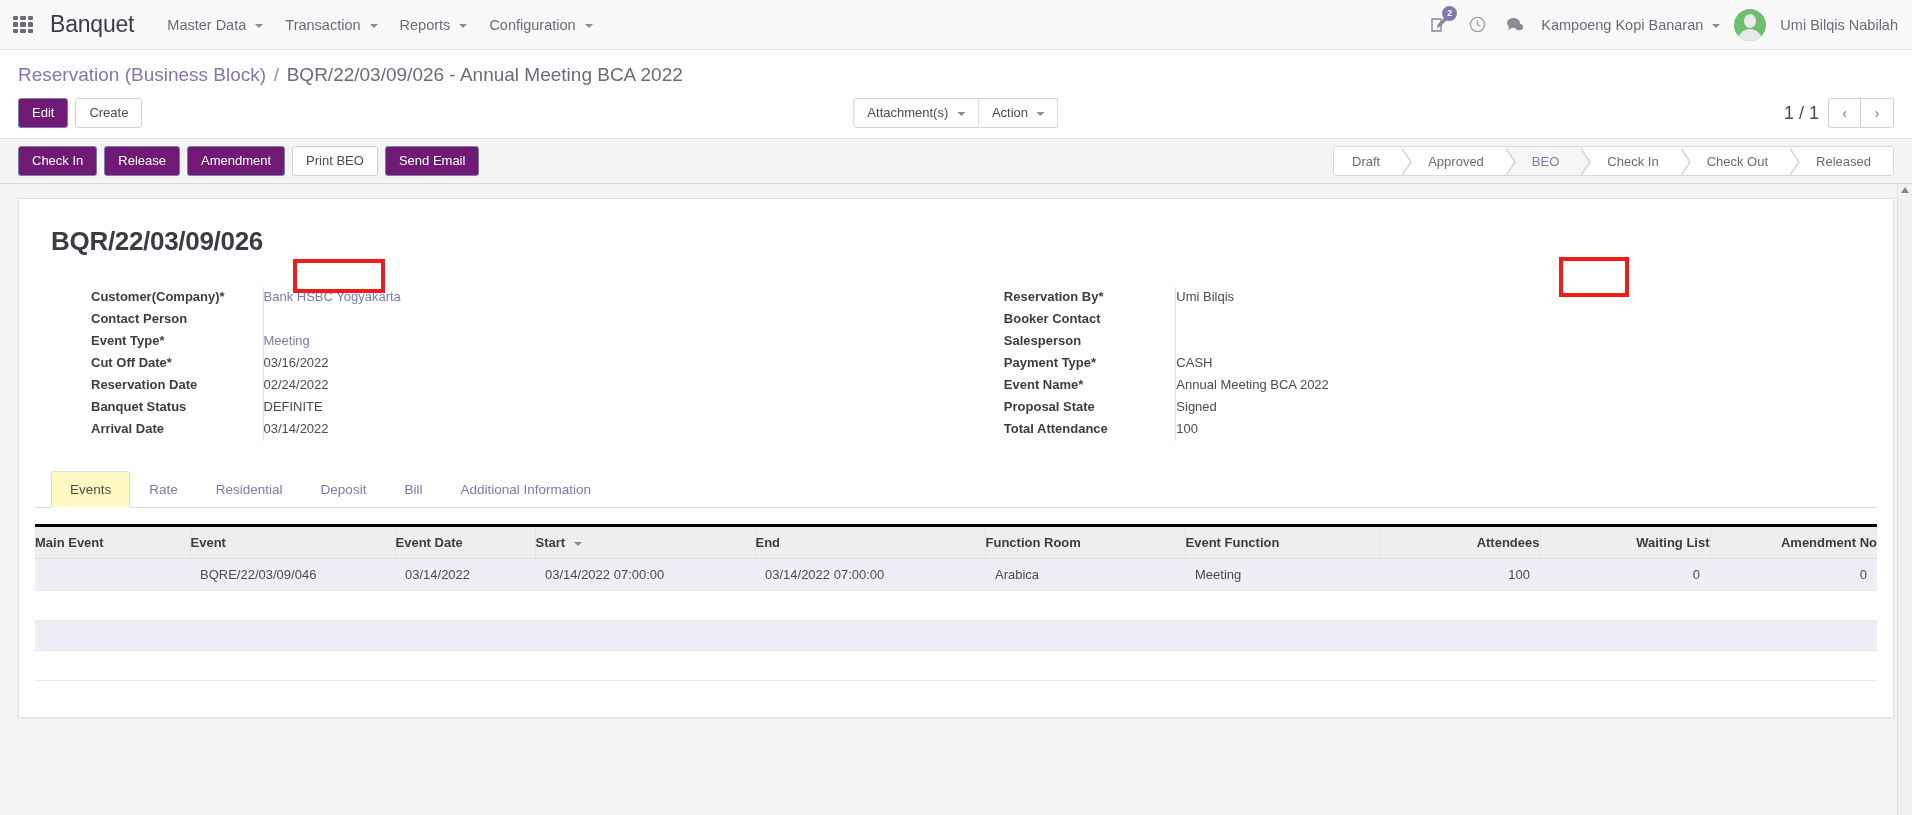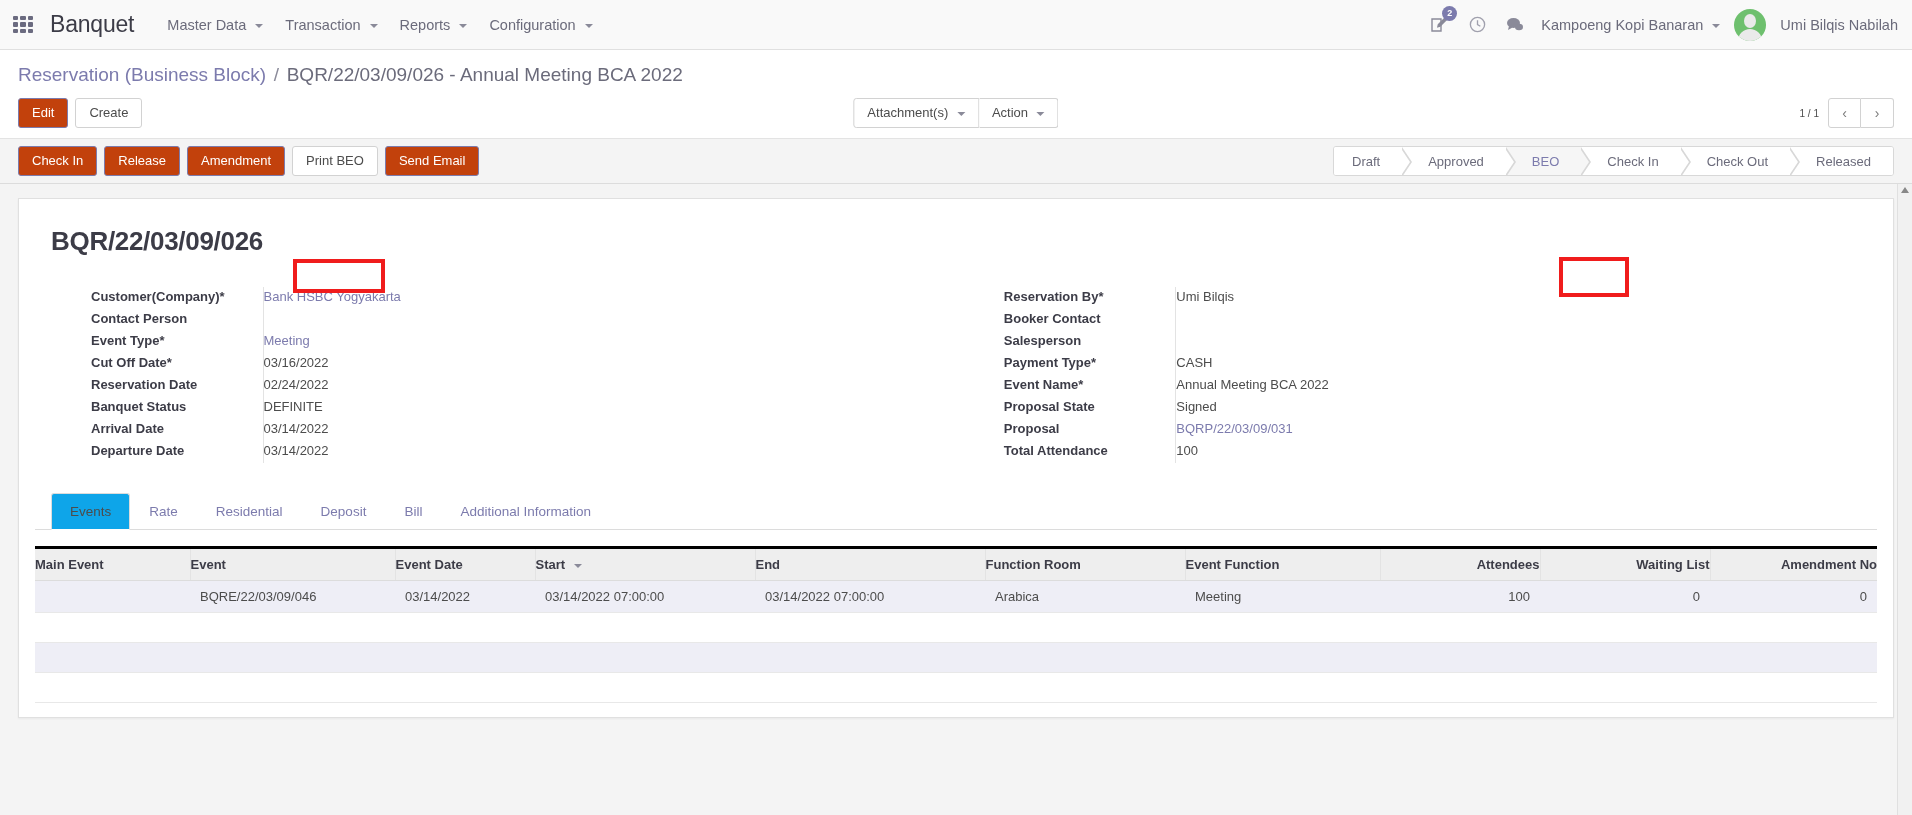--- a/index.html
+++ b/index.html
@@ -145,21 +145,21 @@
   .btn {
     font-family: "Liberation Sans", sans-serif;
     font-size: 13px;
     padding: 5px 13px;
     border-radius: 3px;
     cursor: pointer;
     white-space: nowrap;
     line-height: 18px;
   }
   .btn-primary {
-    background: #c2410c;
+    background: #701a75;
     border: 1px solid #7c7bad;
     color: #fff;
   }
   .btn-default {
     background: #fff;
     border: 1px solid #d2d2d2;
     color: #4c4c4c;
   }
   .cp-left { display: flex; gap: 7px; align-items: center; }
   .cp-center {
@@ -171,21 +171,21 @@
   }
   .cp-center .btn-default { border-radius: 0; }
   .cp-center .btn-default:first-child { border-radius: 3px 0 0 3px; }
   .cp-center .btn-default:last-child { border-radius: 0 3px 3px 0; border-left: none; }
   .cp-right {
     margin-left: auto;
     display: flex;
     align-items: center;
     gap: 9px;
   }
-  .pager-count { font-size: 10px; color: #4c4c4c; }
+  .pager-count { font-size: 18px; color: #4c4c4c; }
   .pager-btns { display: flex; }
   .pager-btn {
     width: 33px; height: 30px;
     border: 1px solid #d2d2d2;
     background: #fff;
     color: #7a7a7a;
     display: flex; align-items: center; justify-content: center;
     cursor: pointer;
     font-size: 14px;
   }
@@ -319,21 +319,21 @@
     font-size: 13.5px;
     color: #7c7bad;
     cursor: pointer;
     border: 1px solid transparent;
     margin-bottom: -1px;
     border-radius: 3px 3px 0 0;
     white-space: nowrap;
   }
   .nb-tab.active {
     color: #4c4c4c;
-    background: #0ea5e9;
+    background: #fef9c3;
     border-color: #dcdcdc;
     border-bottom-color: #fff;
   }
 
   
   .list-table { width: 100%; border-collapse: collapse; margin-top: 16px; }
   .list-table th {
     background: #eeeeee;
     border-top: 3px solid #000000;
     border-bottom: 1px solid #dcdcdc;
@@ -527,24 +527,20 @@
             <td class="val">02/24/2022</td>
           </tr>
           <tr>
             <td class="lbl"><span>Banquet Status</span></td>
             <td class="val">DEFINITE</td>
           </tr>
           <tr>
             <td class="lbl"><span>Arrival Date</span></td>
             <td class="val">03/14/2022</td>
           </tr>
-          <tr>
-            <td class="lbl"><span>Departure Date</span></td>
-            <td class="val">03/14/2022</td>
-          </tr>
         </tbody>
           </table>
       </div>
 
       <div class="form-col right">
         <table class="fields">
           <tbody>
               <tr>
             <td class="lbl"><span>Reservation By</span><span class="req-star">*</span></td>
             <td class="val">Umi Bilqis</td>
@@ -561,24 +557,20 @@
             <td class="lbl"><span>Payment Type</span><span class="req-star">*</span></td>
             <td class="val">CASH</td>
           </tr>
           <tr>
             <td class="lbl"><span>Event Name</span><span class="req-star">*</span></td>
             <td class="val">Annual Meeting BCA 2022</td>
           </tr>
           <tr>
             <td class="lbl"><span>Proposal State</span></td>
             <td class="val">Signed</td>
-          </tr>
-          <tr>
-            <td class="lbl"><span>Proposal</span></td>
-            <td class="val"><span class="link-val">BQRP/22/03/09/031</span></td>
           </tr>
           <tr>
             <td class="lbl"><span>Total Attendance</span></td>
             <td class="val">100</td>
           </tr>
         </tbody>
           </table>
       </div>
     </div>
 

